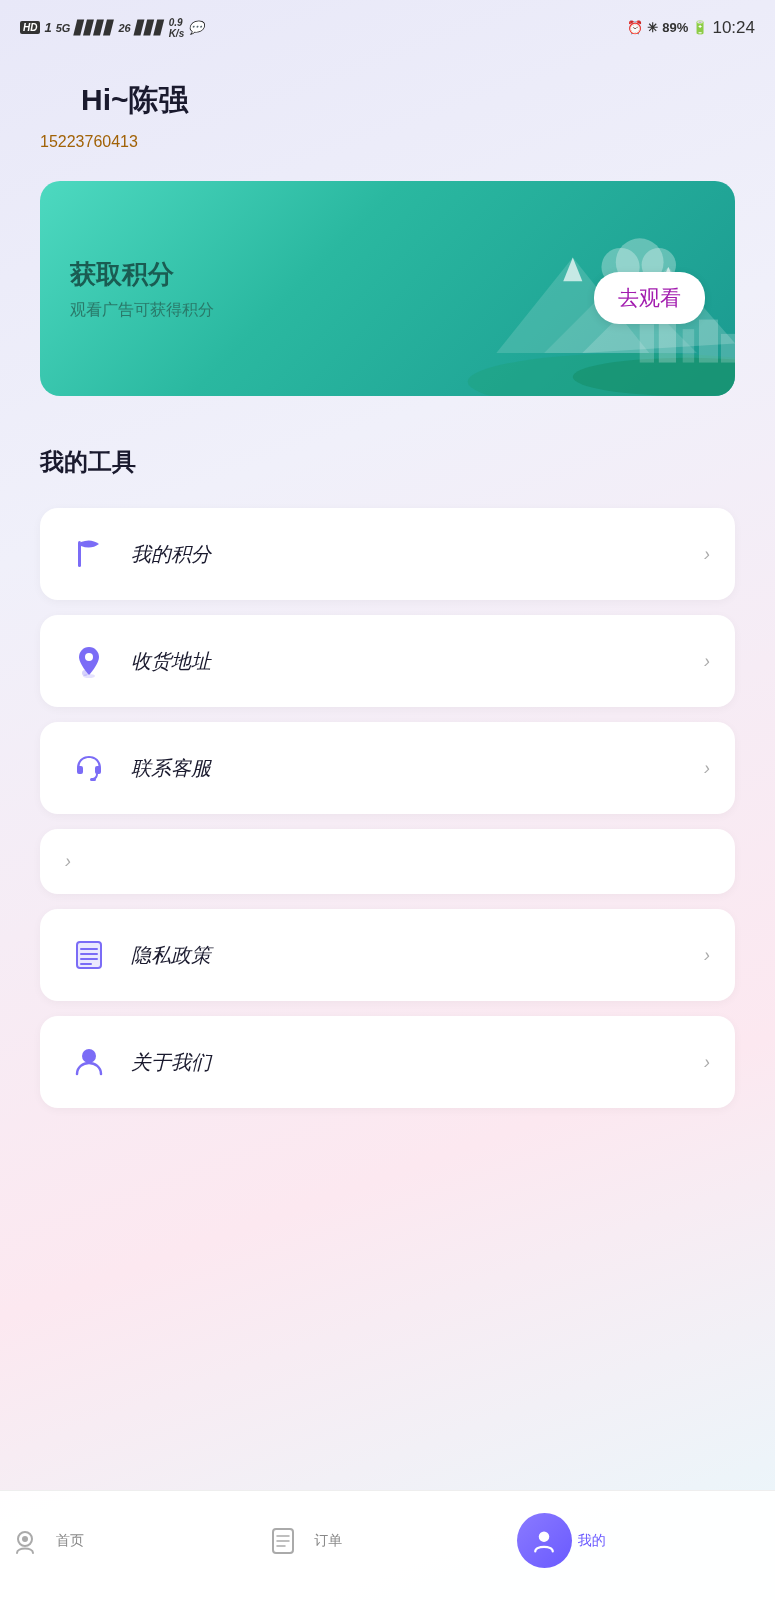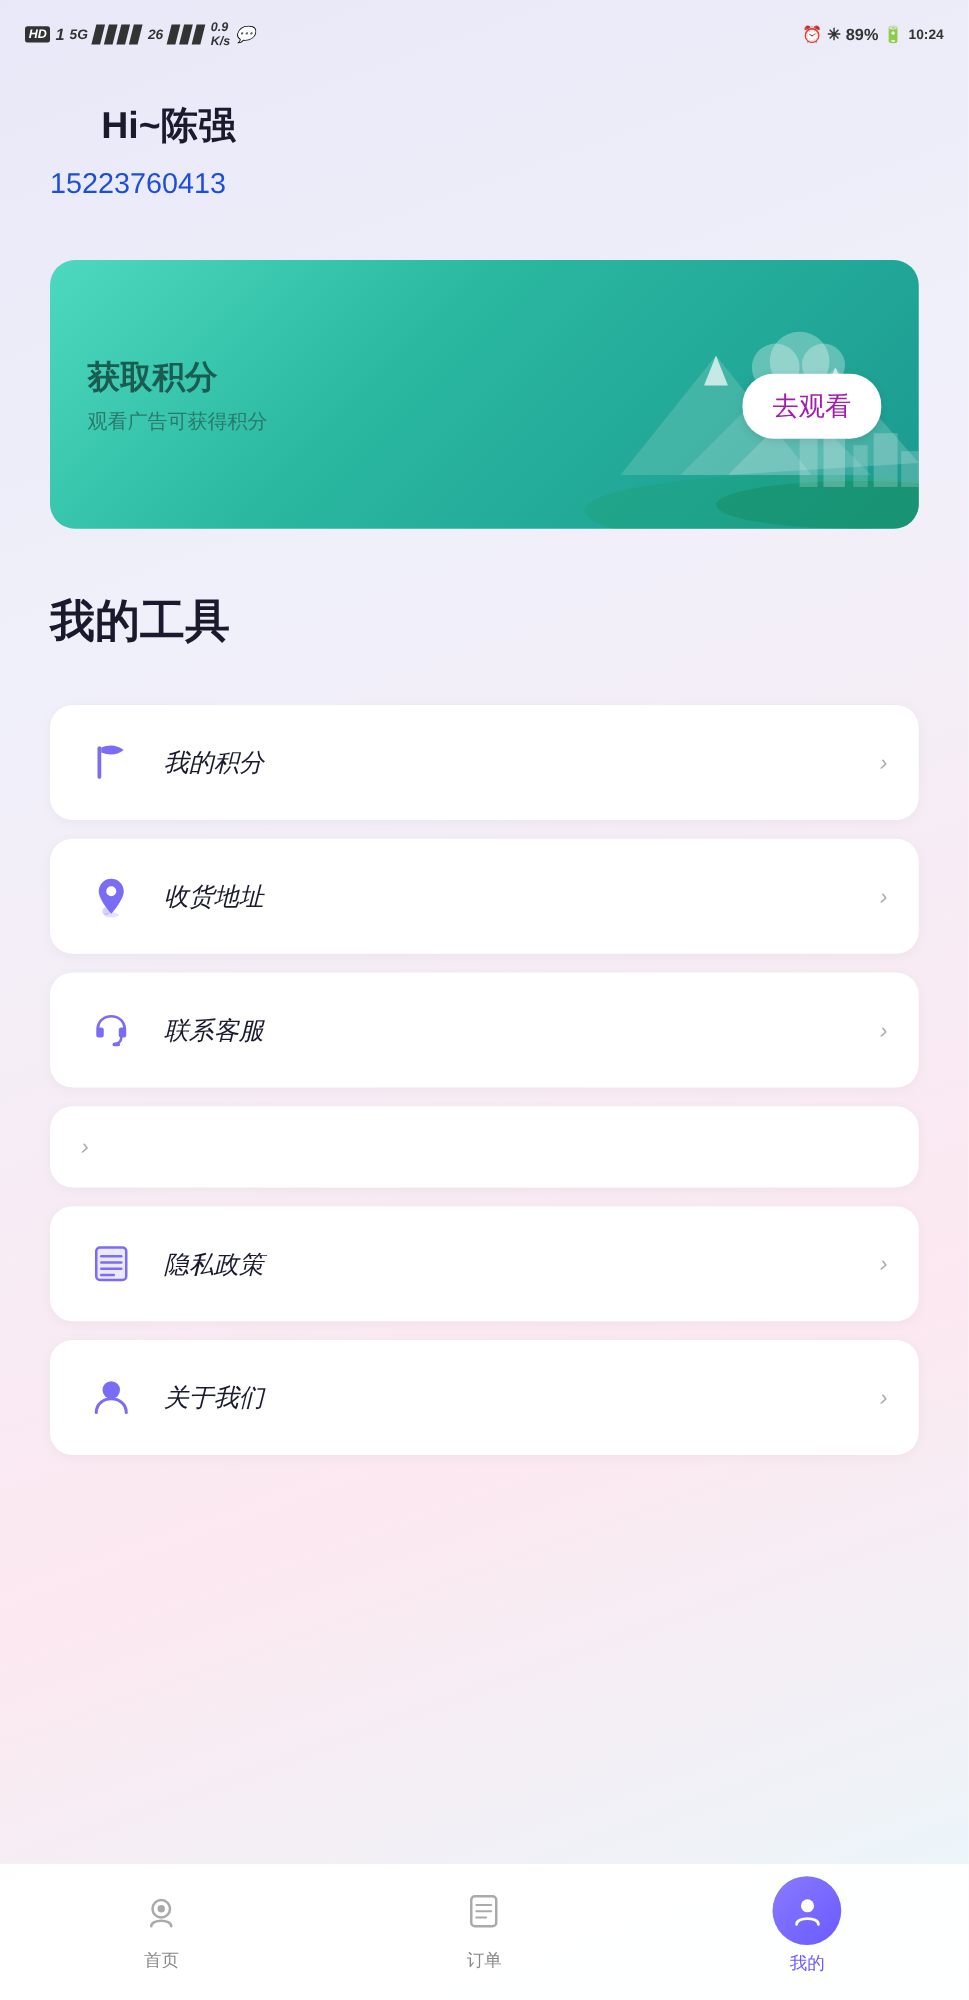--- a/index.html
+++ b/index.html
@@ -32,44 +32,44 @@
     }
     .status-right {
       display: flex;
       align-items: center;
       gap: 4px;
       font-size: 13px;
       font-weight: 600;
       color: #333;
     }
     .status-time {
-      font-size: 11px;
-      font-weight: 700;
+      font-size: 17px;
+      font-weight: 400;
     }
 
     
     .main-content {
       padding: 30px 40px 120px 40px;
     }
 
     
     .greeting-section {
       margin-bottom: 8px;
     }
     .greeting-name {
       font-size: 30px;
       font-weight: 800;
       color: #1a1a2e;
       margin-bottom: 12px;
       margin-left: 41px;
     }
     .phone-number {
-      font-size: 23px;
-      color: #1d4ed8;
-      margin-bottom: 48px;
+      font-size: 16px;
+      color: #a16207;
+      margin-bottom: 30px;
     }
 
     
     .banner-card {
       width: 100%;
       height: 215px;
       border-radius: 20px;
       background: linear-gradient(135deg, #4dd9c0 0%, #2ab8a0 40%, #1a9990 100%);
       position: relative;
       overflow: hidden;
@@ -113,24 +113,24 @@
     .mountain-art {
       position: absolute;
       right: 0;
       top: 0;
       width: 55%;
       height: 100%;
     }
 
     
     .section-title {
-      font-size: 36px;
+      font-size: 24px;
       font-weight: 800;
       color: #1a1a2e;
-      margin-bottom: 42px;
+      margin-bottom: 30px;
     }
 
     
     .menu-list {
       display: flex;
       flex-direction: column;
       gap: 15px;
     }
     .menu-item {
       background: white;
@@ -178,21 +178,21 @@
       height: 110px;
       background: rgba(255,255,255,0.95);
       border-top: 1px solid #eee;
       display: flex;
       align-items: center;
       justify-content: space-around;
       padding-bottom: 10px;
     }
     .tab-item {
       display: flex;
-      flex-direction: column;
+      flex-direction: row;
       align-items: center;
       gap: 6px;
       cursor: pointer;
       flex: 1;
     }
     .tab-icon-wrap {
       width: 50px;
       height: 50px;
       display: flex;
       align-items: center;

